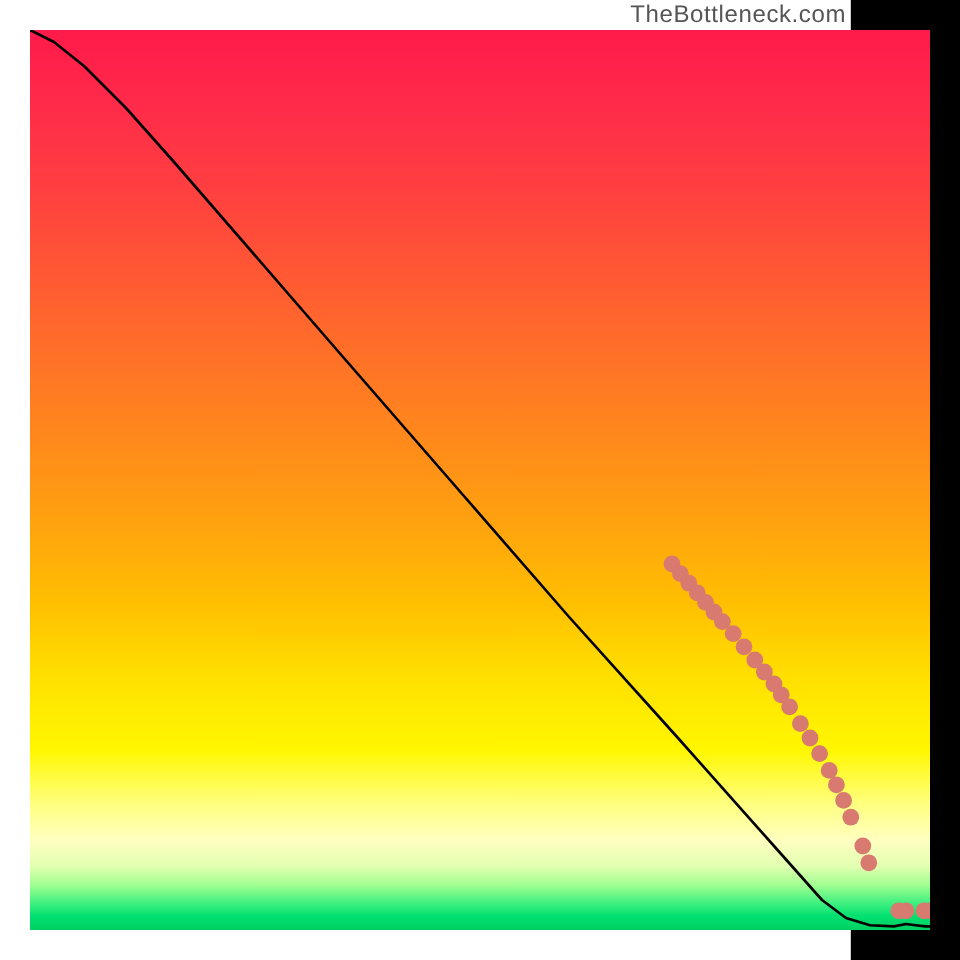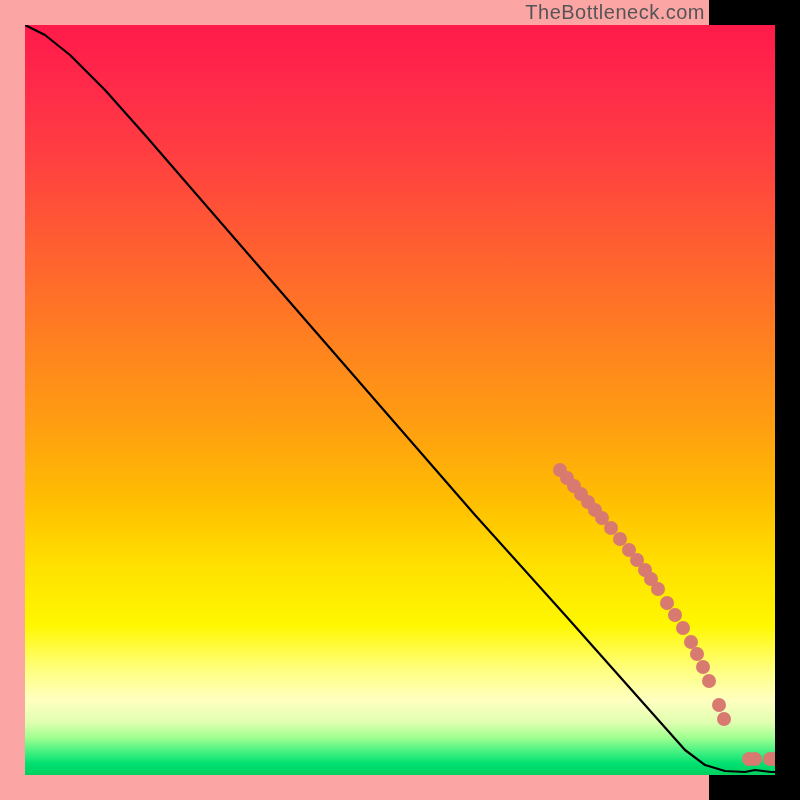--- a/index.html
+++ b/index.html
@@ -1,21 +1,21 @@
 <!DOCTYPE html>
 <html><head>
 <meta charset="utf-8">
 <style>
   * { margin: 0; padding: 0; box-sizing: border-box; }
   html, body { width: 800px; height: 800px; overflow: hidden; background: #000; }
   .chart-container {
     position: relative;
     width: 709px;
     height: 800px;
-    background: #fca5a5;
+    background: #ffffff;
   }
   .plot-area {
     position: absolute;
     left: 25px;
     top: 25px;
     width: 750px;
     height: 750px;
     background: linear-gradient(to bottom,
       #ff1a4a 0%,
       #ff2a4a 8%,

